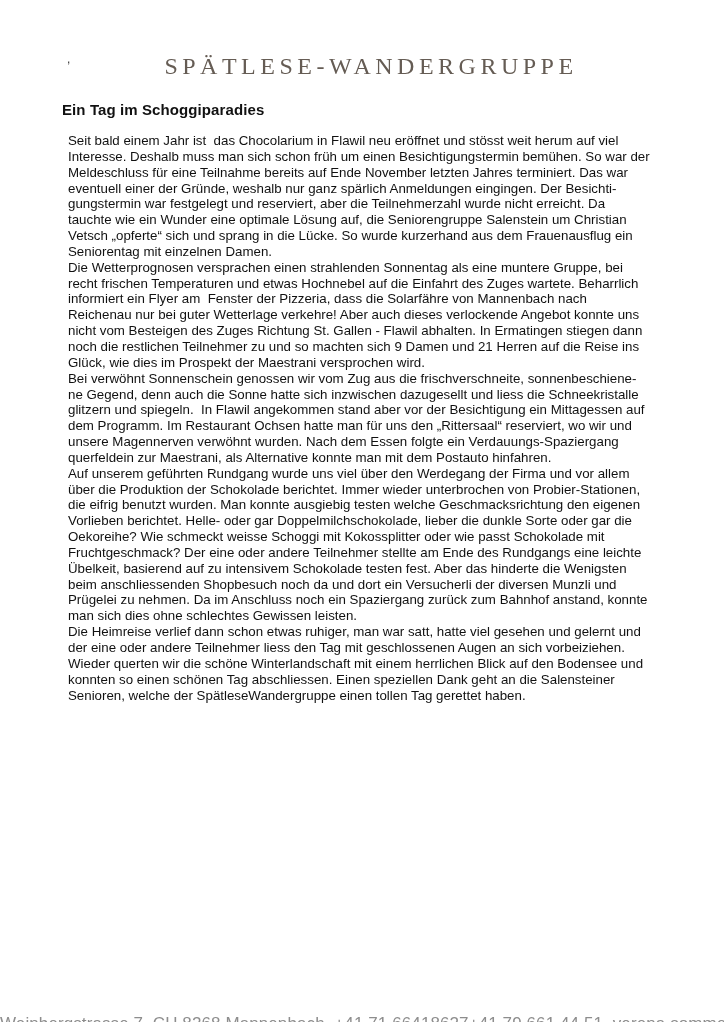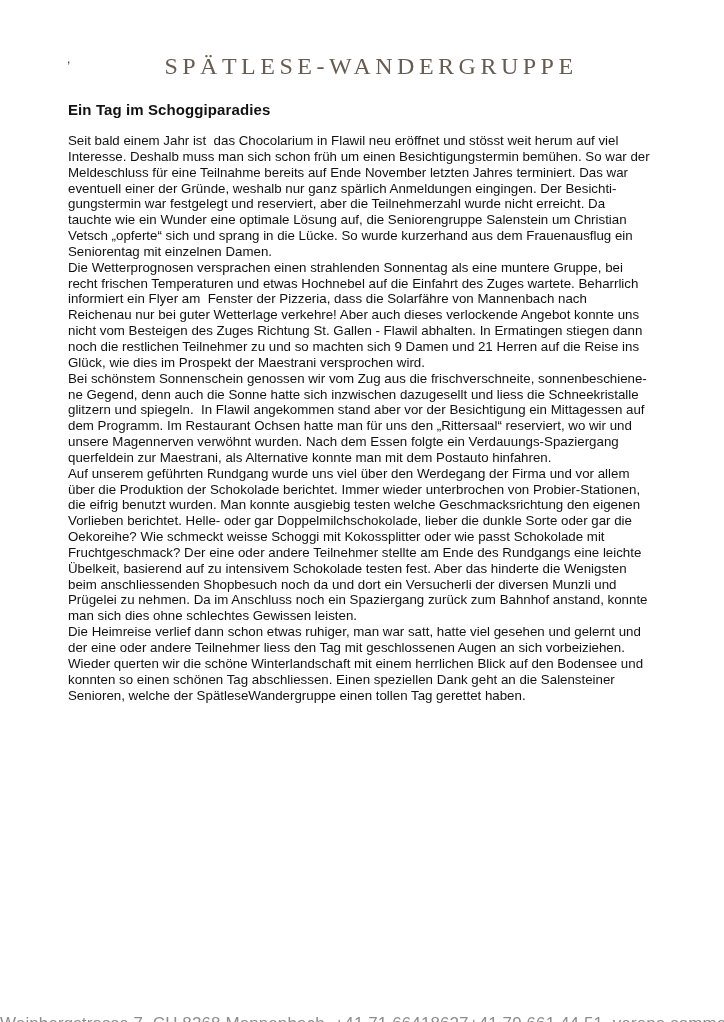--- a/index.html
+++ b/index.html
@@ -37,21 +37,21 @@
     font-family: "Liberation Serif", serif;
     font-weight: 400;
     font-size: 24px;
     letter-spacing: 4.5px;
     color: var(--c-title, #655c54);
     white-space: nowrap;
   }
   .article-heading {
     position: absolute;
     top: 101px;
-    left: 68px;
+    left: 62px;
     margin: 0;
     font-size: 15px;
     font-weight: bold;
     color: var(--c-body, #111111);
     letter-spacing: 0.1px;
   }
   .body-text {
     position: absolute;
     top: 133px;
     left: 68px;
@@ -94,21 +94,21 @@
       <div class="line">tauchte wie ein Wunder eine optimale Lösung auf, die Seniorengruppe Salenstein um Christian</div>
       <div class="line">Vetsch „opferte“ sich und sprang in die Lücke. So wurde kurzerhand aus dem Frauenausflug ein</div>
       <div class="line">Seniorentag mit einzelnen Damen.</div>
       <div class="line">Die Wetterprognosen versprachen einen strahlenden Sonnentag als eine muntere Gruppe, bei</div>
       <div class="line">recht frischen Temperaturen und etwas Hochnebel auf die Einfahrt des Zuges wartete. Beharrlich</div>
       <div class="line">informiert ein Flyer am  Fenster der Pizzeria, dass die Solarfähre von Mannenbach nach</div>
       <div class="line">Reichenau nur bei guter Wetterlage verkehre! Aber auch dieses verlockende Angebot konnte uns</div>
       <div class="line">nicht vom Besteigen des Zuges Richtung St. Gallen - Flawil abhalten. In Ermatingen stiegen dann</div>
       <div class="line">noch die restlichen Teilnehmer zu und so machten sich 9 Damen und 21 Herren auf die Reise ins</div>
       <div class="line">Glück, wie dies im Prospekt der Maestrani versprochen wird.</div>
-      <div class="line">Bei schönstem Sonnenschein genossen wir vom Zug aus die frischverschneite, sonnenbeschiene-</div>
+      <div class="line">Bei verwöhnt Sonnenschein genossen wir vom Zug aus die frischverschneite, sonnenbeschiene-</div>
       <div class="line">ne Gegend, denn auch die Sonne hatte sich inzwischen dazugesellt und liess die Schneekristalle</div>
       <div class="line">glitzern und spiegeln.  In Flawil angekommen stand aber vor der Besichtigung ein Mittagessen auf</div>
       <div class="line">dem Programm. Im Restaurant Ochsen hatte man für uns den „Rittersaal“ reserviert, wo wir und</div>
       <div class="line">unsere Magennerven verwöhnt wurden. Nach dem Essen folgte ein Verdauungs-Spaziergang</div>
       <div class="line">querfeldein zur Maestrani, als Alternative konnte man mit dem Postauto hinfahren.</div>
       <div class="line">Auf unserem geführten Rundgang wurde uns viel über den Werdegang der Firma und vor allem</div>
       <div class="line">über die Produktion der Schokolade berichtet. Immer wieder unterbrochen von Probier-Stationen,</div>
       <div class="line">die eifrig benutzt wurden. Man konnte ausgiebig testen welche Geschmacksrichtung den eigenen</div>
       <div class="line">Vorlieben berichtet. Helle- oder gar Doppelmilchschokolade, lieber die dunkle Sorte oder gar die</div>
       <div class="line">Oekoreihe? Wie schmeckt weisse Schoggi mit Kokossplitter oder wie passt Schokolade mit</div>

